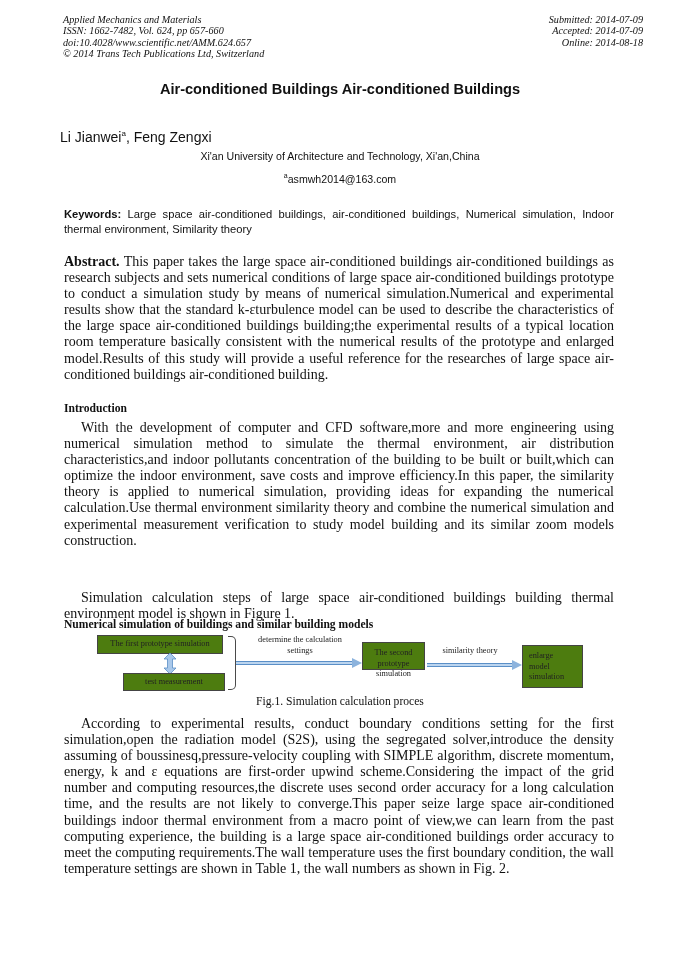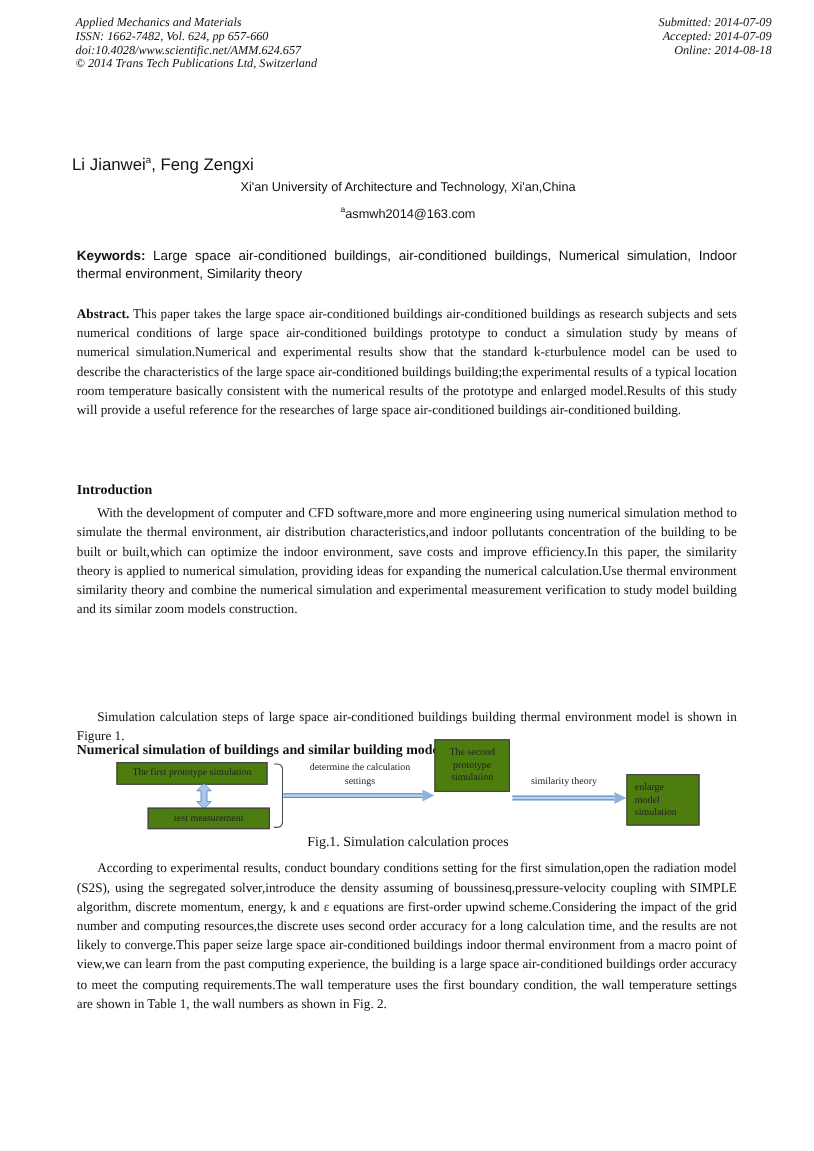--- a/index.html
+++ b/index.html
@@ -9,21 +9,21 @@
   .abs { position: absolute; }
   .hdr-left { left: 63px; top: 14px; font-size: 10.2px; line-height: 11.3px; font-style: italic; }
   .hdr-right { right: 35px; top: 14px; font-size: 10.2px; line-height: 11.3px; font-style: italic; text-align: right; }
   .title { left: 60px; width: 560px; top: 80px; text-align: center; font-weight: bold; font-size: 14.6px; line-height: 19px; }
   .authors { left: 60px; width: 560px; top: 126px; text-align: left; font-size: 14px; line-height: 16px; }
   .authors sup { font-size: 8px; vertical-align: 6px; }
   .affil { left: 60px; width: 560px; top: 150px; text-align: center; font-size: 10.6px; line-height: 13px; }
   .email { left: 60px; width: 560px; top: 169px; text-align: center; font-size: 10.6px; line-height: 13px; }
   .email sup { font-size: 7px; vertical-align: 5px; }
   .kw { left: 64px; width: 550px; top: 207px; font-size: 11.2px; line-height: 15.2px; text-align: justify; text-align-last: left; }
-  .para { left: 64px; width: 550px; font-size: 11px; line-height: 16.1px; text-align: justify; }
+  .para { left: 64px; width: 550px; font-size: 14px; line-height: 16.1px; text-align: justify; }
   .para .indent { display: inline-block; width: 17px; }
   .heading { left: 64px; font-size: 11.6px; font-weight: bold; line-height: 14px; }
   .abstract { top: 254px; }
   .intro-h { top: 402px; }
   .intro { top: 420px; }
   .num-h { top: 571px; margin-top: 47px; }
   .num-p { top: 590px; }
   .caption { left: 60px; width: 560px; top: 695px; text-align: center; font-size: 11.6px; line-height: 14px; }
   .para2 { top: 716px; }
   .fig-box { position: absolute; border: 1px solid #444; background: #4d7c0f; font-family: "Liberation Serif", "DejaVu Serif", serif; font-size: 8.3px; line-height: 10.5px; color: #222; text-align: center; box-sizing: border-box; }
@@ -42,20 +42,21 @@
   <div>doi:10.4028/www.scientific.net/AMM.624.657</div>
   <div>© 2014 Trans Tech Publications Ltd, Switzerland</div>
 </div>
 <div class="abs hdr-right serif">
   <div>Submitted: 2014-07-09</div>
   <div>Accepted: 2014-07-09</div>
   <div>Online: 2014-08-18</div>
 </div>
 
 <div class="abs title sans">
+  <div>Air-conditioned Buildings Air-conditioned Buildings</div>
 </div>
 <div class="abs authors sans">
   <span>Li Jianwei</span><sup>a</sup><span>, </span><span>Feng Zengxi</span>
 </div>
 <div class="abs affil sans">Xi'an University of Architecture and Technology, Xi'an,China</div>
 <div class="abs email sans">
   <sup>a</sup><span>asmwh2014@163.com</span>
 </div>
 
 <div class="abs kw sans">
@@ -85,21 +86,21 @@
   </svg>
   <div class="fig-box" style="left:123px; top:673px; width:102px; height:18px; padding-top:3px;">
     <span>test measurement</span>
   </div>
   <div class="brace" style="left:228px; top:636px; width:8px; height:54px;"></div>
   <div class="fig-label" style="left:238px; top:635px; width:124px;">
     <div>determine the calculation</div>
     <div>settings</div>
   </div>
   <div class="arrow-h" style="left:236px; top:661px; width:116px;"></div>
-  <div class="fig-box" style="left:362px; top:616px; width:63px; height:44px; padding-top:5px;">
+  <div class="fig-box" style="left:362px; top:642px; width:63px; height:28px; padding-top:5px;">
     <div>The second</div>
     <div>prototype</div>
     <div>simulation</div>
   </div>
   <div class="fig-label" style="left:430px; top:646px; width:80px;">similarity theory</div>
   <div class="arrow-h" style="left:427px; top:663px; width:85px;"></div>
   <div class="fig-box" style="left:522px; top:645px; width:61px; height:43px; padding-top:5px; text-align:left; padding-left:6px;">
     <div>enlarge</div>
     <div>model</div>
     <div>simulation</div>

